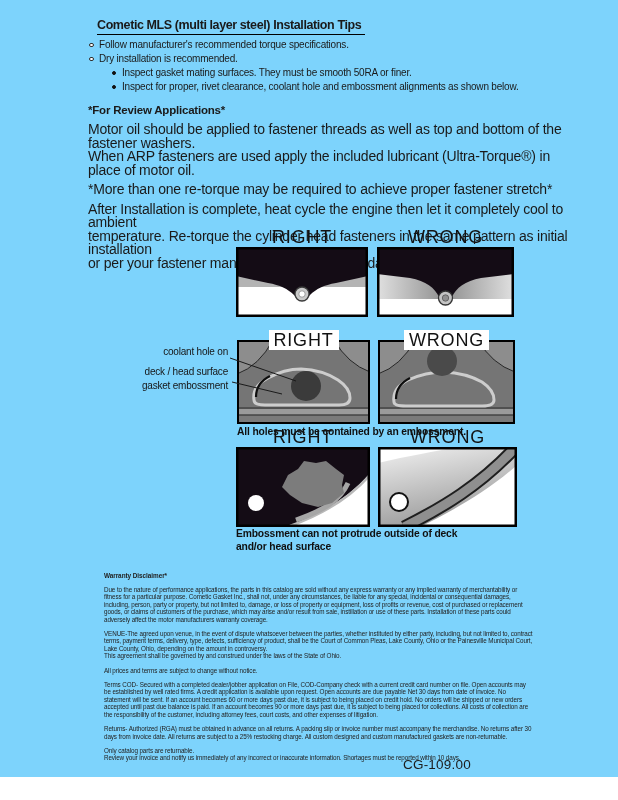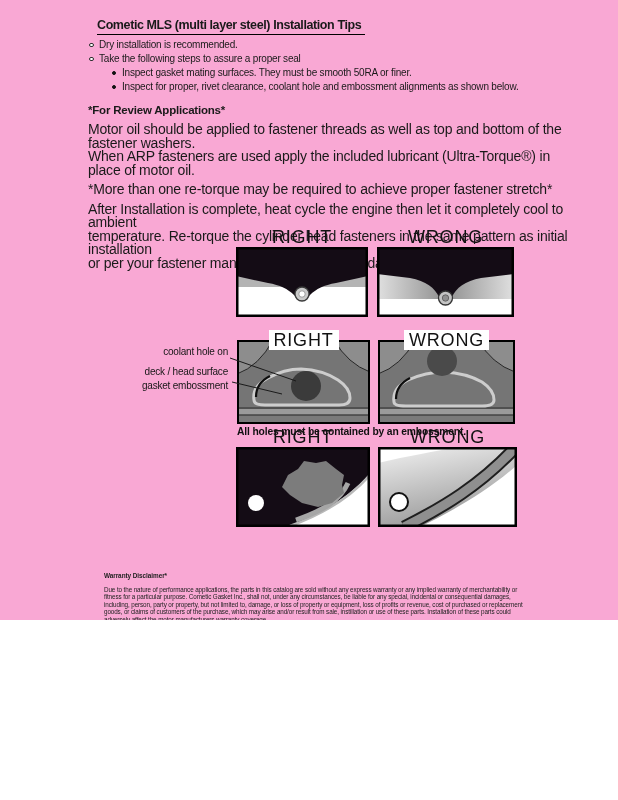--- a/index.html
+++ b/index.html
@@ -1,17 +1,17 @@
 <!DOCTYPE html>
 <html><head>
 <meta charset="utf-8">
 <style>
   html,body{margin:0;padding:0;background:#ffffff;}
   .page{
-    position:relative;width:618px;height:620px;background:#f9a8d4;overflow:hidden;
+    position:relative;width:618px;height:777px;background:#7dd3fc;overflow:hidden;
     font-family:"Liberation Sans", sans-serif;color:#1a1a1a;
   }
   .content{position:absolute;left:88px;top:18px;width:480px;}
   h1.title{margin:0 0 0 9px;font-size:12.5px;font-weight:bold;letter-spacing:-0.4px;}
   h1.title span{border-bottom:1.8px solid #000;padding:0 4px 1.5px 0;}
   ul.tips{list-style:none;margin:6px 0 0;padding:0;font-size:10px;letter-spacing:-0.2px;}
   ul.tips li{line-height:14px;position:relative;padding-left:11px;}
   ul.tips li .dot{position:absolute;left:1px;top:4.5px;width:4.5px;height:4.5px;border:1px solid #2e2e2e;border-radius:50%;box-sizing:border-box;background:#fff;}
   ul.tips li.sub{margin-left:23px;}
   ul.tips li.sub .dot{background:#111;border-color:#111;width:4px;height:4px;top:5px;}
@@ -31,22 +31,22 @@
   .pagenum{position:absolute;left:403px;top:757px;font-size:13.5px;letter-spacing:0.2px;color:#1c1c1c;}
 </style>
 </head>
 <body>
 
 <div class="page">
 
   <div class="content">
     <h1 class="title"><span>Cometic MLS (multi layer steel) Installation Tips</span></h1>
     <ul class="tips">
+      <li><span class="dot"></span><span>Follow manufacturer's recommended torque specifications.</span></li>
       <li><span class="dot"></span><span>Dry installation is recommended.</span></li>
-      <li><span class="dot"></span><span>Take the following steps to assure a proper seal</span></li>
       <li class="sub"><span class="dot"></span><span>Inspect gasket mating surfaces.  They must be smooth 50RA or finer.</span></li>
       <li class="sub"><span class="dot"></span><span>Inspect for proper, rivet clearance, coolant hole and embossment alignments as shown below.</span></li>
     </ul>
     <h2 class="diesel">*For Review Applications*</h2>
     <p class="body">Motor oil should be applied to fastener threads as well as top and bottom of the fastener washers.
 When ARP fasteners are used apply the included lubricant (Ultra-Torque®) in place of motor oil.</p>
     <p class="body">*More than one re-torque may be required to achieve proper fastener stretch*</p>
     <p class="body">After Installation is complete, heat cycle the engine then let it completely cool to ambient
 temperature. Re-torque the cylinder head fasteners in the same pattern as initial installation
 or per your fastener manufacturer's recommendations.</p>
@@ -145,20 +145,22 @@
       </linearGradient>
     </defs>
     <rect x="0" y="0" width="139" height="80" fill="#ffffff"></rect>
     <path d="M0,16 C30,9 58,4 80,0 L139,0 V18 C108,46 70,66 42,80 L0,80 Z" fill="url(#g3)"></path>
     <path d="M26,80 C66,60 102,38 136,2" fill="none" stroke="#1f1f1f" stroke-width="13"></path>
     <path d="M26,80 C66,60 102,38 136,2" fill="none" stroke="#8f8f8f" stroke-width="9"></path>
     <circle cx="21" cy="55" r="9" fill="#ffffff" stroke="#111111" stroke-width="2"></circle>
     <rect x="1.25" y="1.25" width="136.5" height="77.5" fill="none" stroke="#000000" stroke-width="2.5"></rect>
   </svg>
 
+  <div class="caption" style="left:236px;top:528px;">Embossment can not protrude outside of deck
+and/or head surface</div>
 
   <div class="legal">
     <h3>Warranty Disclaimer*</h3>
     <p>Due to the nature of performance applications, the parts in this catalog are sold without any express warranty or any implied warranty of merchantability or fitness for a particular purpose.  Cometic Gasket Inc., shall not, under any circumstances, be liable for any special, incidental or consequential damages, including, person, party or property, but not limited to, damage, or loss of property or equipment, loss of profits or revenue, cost of purchased or replacement goods, or claims of customers of the purchase, which may arise and/or result from sale, instillation or use of these parts.  Installation of these parts could adversely affect the motor manufacturers warranty coverage.</p>
     <p>VENUE-The agreed upon venue, in the event of dispute whatsoever between the parties, whether instituted by either party, including, but not limited to, contract terms, payment terms, delivery, type, defects, sufficiency of product, shall be the Court of Common Pleas, Lake County, Ohio or the Painesville Municipal Court, Lake County, Ohio, depending on the amount in controversy.
 This agreement shall be governed by and construed under the laws of the State of Ohio.</p>
     <p>All prices and terms are subject to change without notice.</p>
     <p>Terms COD- Secured with a completed dealer/jobber application on File, COD-Company check with a current credit card number on file.  Open accounts may be established by well rated firms.  A credit application is available upon request.  Open accounts are due payable Net 30 days from date of invoice.  No statement will be sent.  If an account becomes 60 or more days past due, it is subject to being placed on credit hold.  No orders will be shipped or new orders accepted until past due balance is paid.  If an account becomes 90 or more days past due, it is subject to being placed for collections.  All costs of collection are the responsibility of the customer, including attorney fees, court costs, and other expenses of litigation.</p>
     <p>Returns- Authorized (RGA) must be obtained in advance on all returns.  A packing slip or invoice number must accompany the merchandise.  No returns after 30 days from invoice date.  All returns are subject to a 25% restocking charge.  All custom designed and custom manufactured gaskets are non-returnable.</p>
     <p>Only catalog parts are returnable.

